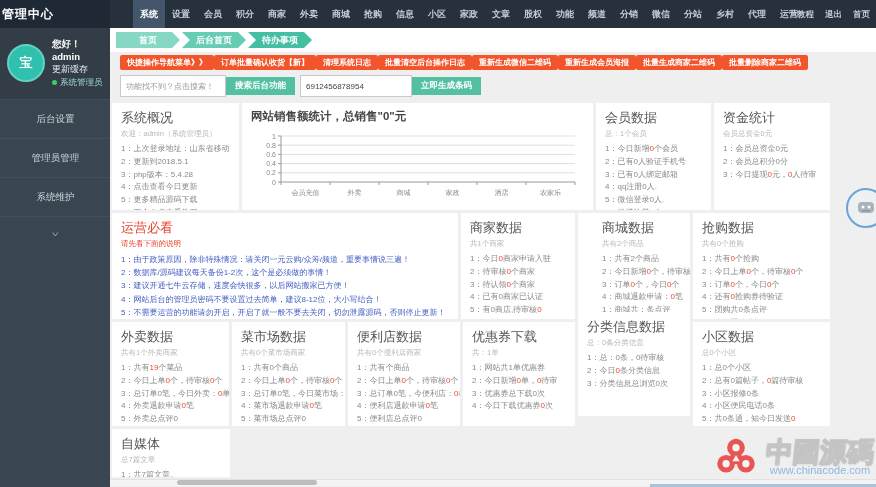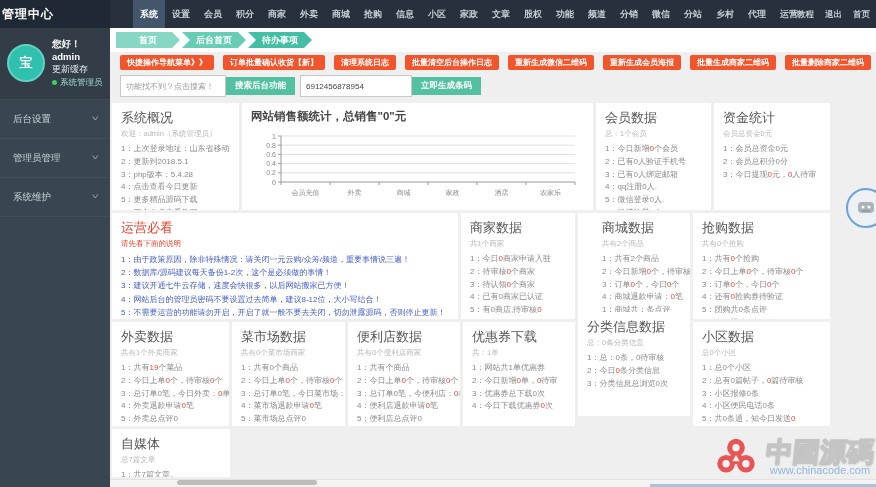--- a/index.html
+++ b/index.html
@@ -20,32 +20,32 @@
   .userbox{padding:9px 7px 10px;display:flex;gap:7px;align-items:center;background:#323d47;border-bottom:1px solid rgba(255,255,255,.08);}
   .avatar{width:34px;height:34px;border-radius:50%;background:#2fc0ae;border:2px solid #63d2c2;flex:none;
           color:#fff;font-size:13px;font-weight:bold;display:flex;align-items:center;justify-content:center;}
   .uinfo{line-height:13px;}
   .ugreet{color:#fff;font-size:9.5px;font-weight:bold;}
   .ulink{color:#e8eef3;font-size:9px;cursor:pointer;}
   .urole{display:flex;align-items:center;gap:3px;}
   .dot{width:5px;height:5px;border-radius:50%;background:#3ad061;display:inline-block;}
   .uroletxt{color:#9fd8cd;font-size:8.5px;}
   .smenu-item{height:38px;line-height:38px;padding:0 12px 0 13px;color:#cdd6dd;font-size:9.5px;
-              border-bottom:1px solid rgba(255,255,255,.06);display:flex;justify-content:space-between;align-items:center;cursor:pointer;}
+              border-bottom:1px solid rgba(255,255,255,.06);display:flex;align-items:center;cursor:pointer;flex-direction:column;}
   .chev{color:#8fa0ac;font-size:8px;transform:scaleX(1.6);}
 
   
   .tabstrip{position:absolute;left:110px;top:28px;width:766px;height:24px;background:#ffffff;display:flex;align-items:center;padding-left:6px;box-sizing:border-box;z-index:3;}
   .tab{height:16px;line-height:16px;color:#fff;font-size:9px;font-weight:bold;text-align:center;width:64px;margin-right:2px;cursor:pointer;}
   .tab.t0{background:#86d8c4;clip-path:polygon(0 0,calc(100% - 8px) 0,100% 50%,calc(100% - 8px) 100%,0 100%);}
   .tab.t1{background:#67ccb4;clip-path:polygon(0 0,calc(100% - 8px) 0,100% 50%,calc(100% - 8px) 100%,0 100%,8px 50%);}
   .tab.t2{background:#45bfa3;clip-path:polygon(0 0,calc(100% - 8px) 0,100% 50%,calc(100% - 8px) 100%,0 100%,8px 50%);}
 
   
-  .btnrow{position:absolute;left:120px;top:55px;width:750px;display:flex;gap:9px;}
+  .btnrow{position:absolute;left:120px;top:55px;width:750px;display:flex;}
   .obtn{background:#f2552c;color:#fff;font-size:8px;font-weight:bold;line-height:15px;height:15px;padding:0 7px;
         border:none;border-radius:2px;cursor:pointer;white-space:nowrap;font-family:inherit;}
 
   
   .searchrow{position:absolute;left:120px;top:77px;height:18px;display:flex;align-items:center;}
   .sinput{height:16px;border:1px solid #c9c9c9;font-size:8px;padding:10px 5px;color:#444;background:#fff;box-sizing:border-box;font-family:inherit;}
   .sinput::placeholder{color:#999;}
   .in1{width:106px;}
   .in2{width:112px;margin-left:5px;}
   .tbtn{background:#54c0a2;color:#fff;font-size:8.5px;font-weight:bold;border:none;height:18px;padding:0 9px;cursor:pointer;white-space:nowrap;font-family:inherit;}

